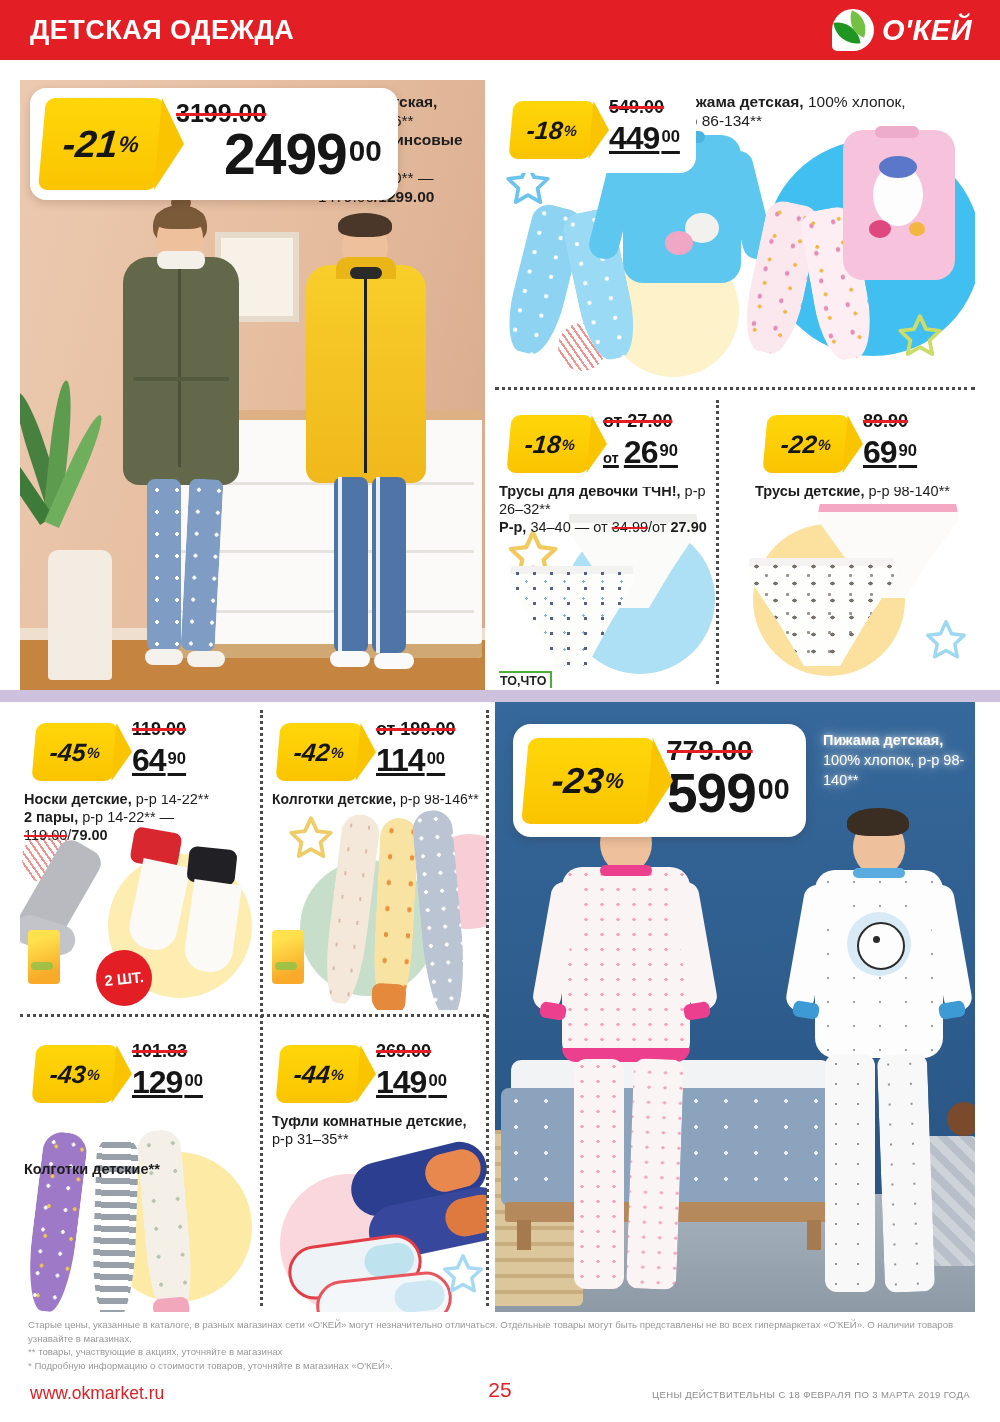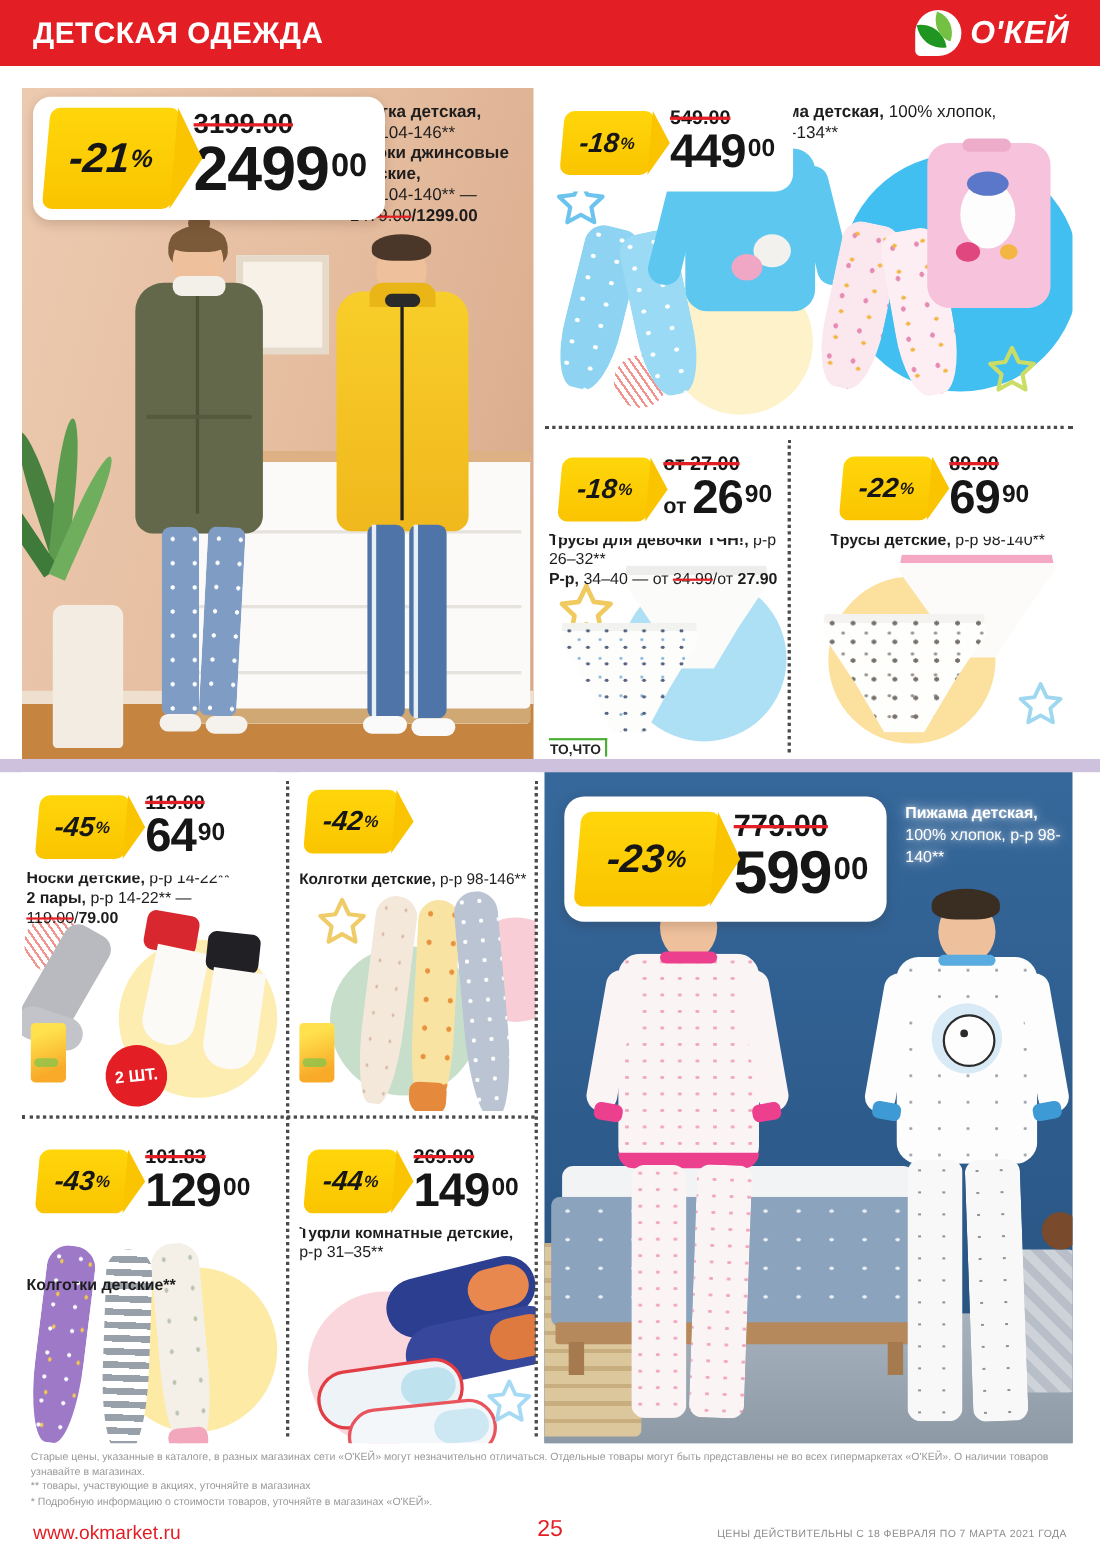--- a/index.html
+++ b/index.html
@@ -33,23 +33,23 @@
   .t-xl{--h:92px;--arw:26px;width:118px;font-size:38px;}
   .t-e {--h:86px;--arw:24px;width:126px;font-size:36px;}
   .t-md{--h:58px;--arw:18px;width:82px;font-size:25px;}
   .tag .pct{font-size:60%;margin-left:1px;font-style:italic;}
   .prices{display:flex;flex-direction:column;justify-content:center;padding-left:16px;}
   .old{font-weight:bold;color:#161616;text-decoration:line-through;
        text-decoration-color:#e31e24;text-decoration-thickness:2.5px;white-space:nowrap;}
   .new{font-weight:bold;color:#161616;letter-spacing:-1px;white-space:nowrap;}
   .new .dec{font-size:52%;position:relative;top:-0.45em;margin-left:2px;letter-spacing:0;}
   .new .pfx{font-size:46%;margin-right:5px;letter-spacing:0;font-weight:bold;}
-  .p-xl .old{font-size:25px;line-height:30px;}  .p-xl .new{font-size:57px;line-height:53px;}
+  .p-xl .old{font-size:25px;line-height:30px;}  .p-xl .new{font-size:57px;line-height:53px;margin-left:48px;}
   .p-e  .old{font-size:28px;line-height:34px;}  .p-e  .new{font-size:55px;line-height:50px;}
-  .p-md .old{font-size:18px;line-height:23px;}  .p-md .new{font-size:43px;line-height:38px;}
+  .p-md .old{font-size:18px;line-height:23px;}  .p-md .new{font-size:32px;line-height:38px;text-decoration:underline;}
 
   
   .desc{position:absolute;color:#1d1d1d;z-index:5;font-size:15.5px;line-height:19px;}
   .desc .nm{font-weight:bold;}
   .desc .strike{text-decoration:line-through;text-decoration-color:#e31e24;text-decoration-thickness:2px;}
   .desc-sm{font-size:14.5px;line-height:18px;}
   .desc-w{color:#fff;text-shadow:0 0 12px rgba(255,255,255,.8),0 0 4px rgba(255,255,255,.5);}
 
   
   .dots-h{position:absolute;height:0;border-top:3px dotted #4a4a4a;z-index:3;}
@@ -325,20 +325,24 @@
     <div class="packet" style="left:8px;top:228px;width:32px;height:54px;"></div>
     <div class="qty" style="left:76px;top:248px;">2 ШТ.</div>
   </div>
 
   <div class="photo" style="left:272px;top:702px;width:215px;height:308px;background:#fff;">
     <div class="pcard p-md" style="left:-6px;top:6px;">
       <div class="tag t-md">
         <span>-42</span>
           <span class="pct">%</span>
       </div>
+      <div class="prices">
+        <div class="old">от 199.00</div>
+        <div class="new"><span>114</span><span class="dec">00</span></div>
+      </div>
     </div>
     <div class="desc desc-sm" style="left:0px;top:88px;width:215px;font-size:14px;">
       <span class="nm">Колготки детские,</span> <span>р-р 98-146**</span>
     </div>
     <svg class="abs" style="left:14px;top:112px;" width="50" height="50" viewBox="0 0 24 24">
         <path d="M12 2l2.9 6.2 6.6.8-4.9 4.6 1.3 6.6-5.9-3.3-5.9 3.3 1.3-6.6L2.5 9l6.6-.8z" fill="none" stroke="#f0cc69" stroke-width="1.8" stroke-linejoin="round"></path>
       </svg>
     <div class="circ" style="left:28px;top:158px;width:136px;height:136px;background:#c7dfca;"></div>
     <div class="circ" style="left:150px;top:132px;width:95px;height:95px;background:#f8cdd6;"></div>
     <div class="tightleg" style="left:60px;top:112px;width:38px;height:190px;background:#f4e8da;transform:rotate(7deg);
@@ -493,15 +497,15 @@
     </div>
   </div>
 
   <div class="notes">
     <div>Старые цены, указанные в каталоге, в разных магазинах сети «О'КЕЙ» могут незначительно отличаться. Отдельные товары могут быть представлены не во всех гипермаркетах «О'КЕЙ». О наличии товаров узнавайте в магазинах.</div>
     <div>** товары, участвующие в акциях, уточняйте в магазинах</div>
     <div>* Подробную информацию о стоимости товаров, уточняйте в магазинах «О'КЕЙ».</div>
   </div>
   <a class="furl" href="#">www.okmarket.ru</a>
   <div class="fpage">25</div>
-  <div class="fvalid">ЦЕНЫ ДЕЙСТВИТЕЛЬНЫ С 18 ФЕВРАЛЯ ПО 7 МАРТА 2021 ГОДА</div>
+  <div class="fvalid">ЦЕНЫ ДЕЙСТВИТЕЛЬНЫ С 18 ФЕВРАЛЯ ПО 3 МАРТА 2019 ГОДА</div>
 
 </div>
 
 </body></html>

